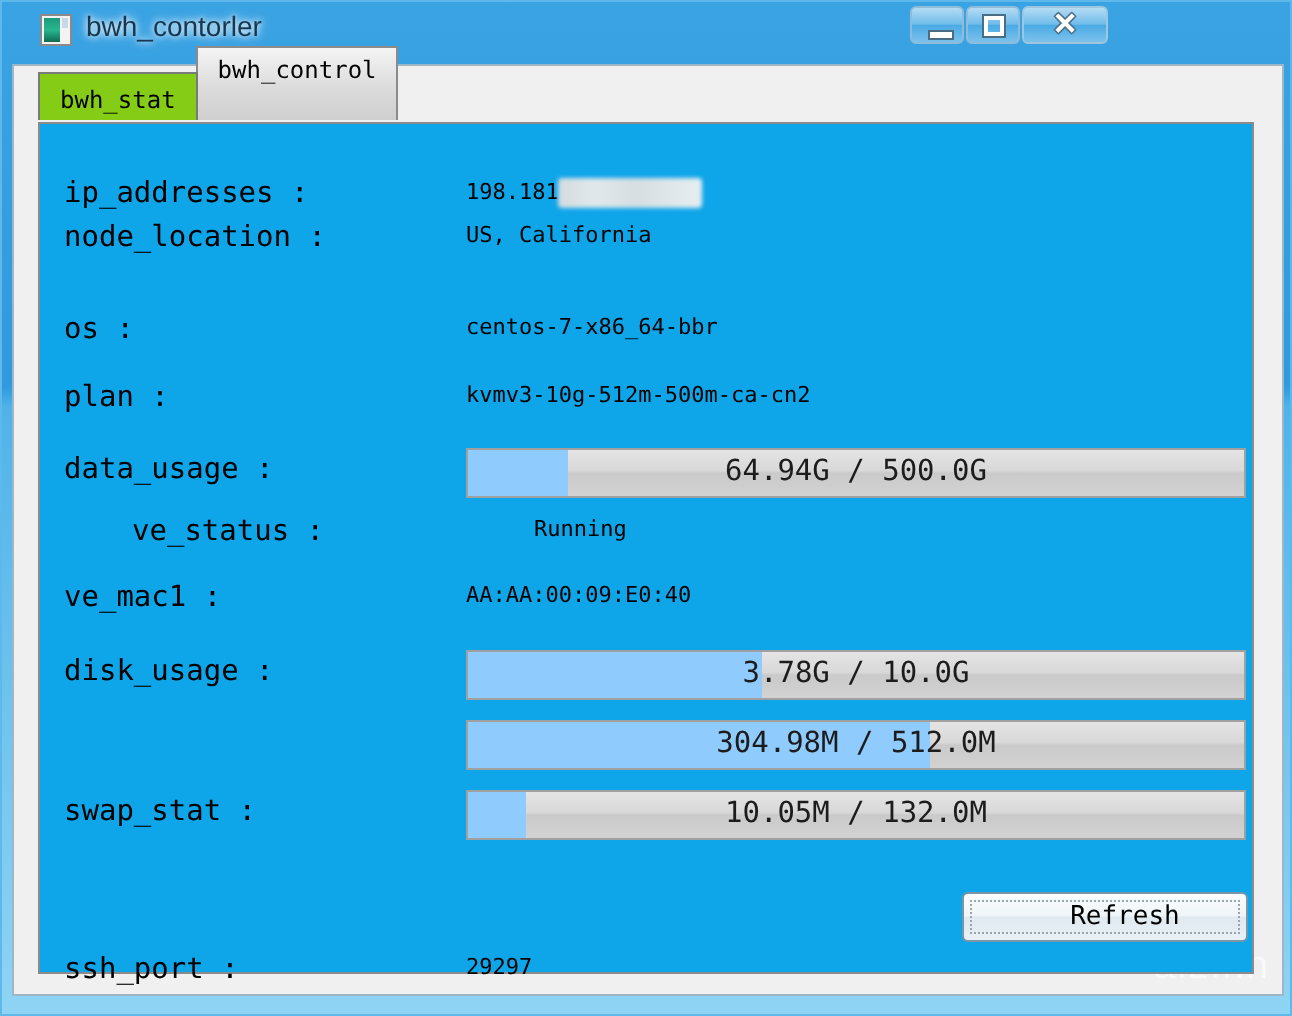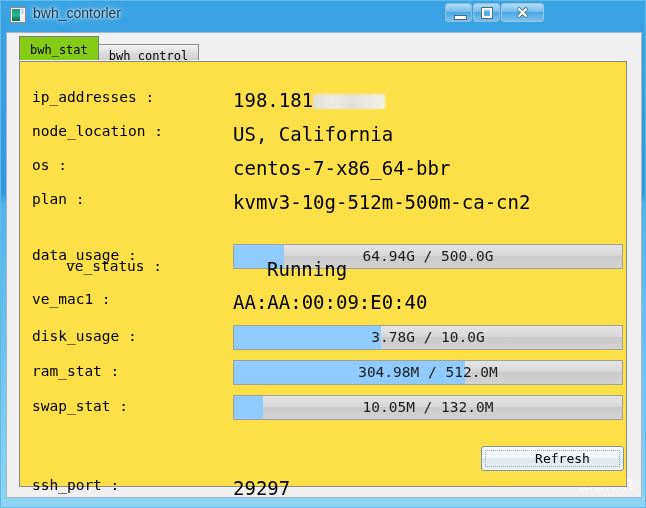--- a/index.html
+++ b/index.html
@@ -21,21 +21,21 @@
     width: 646px;
     height: 508px;
     box-sizing: border-box;
     background: linear-gradient(to bottom, #3aa3e3 0%, #2f9ade 38%, #4fb3ea 40%, #8fd4f4 100%);
     border: 1px solid #5fb8ea;
     padding: 0;
   }
 
   .titlebar {
     position: absolute;
-    left: 2px; top: 0;
+    left: 12px; top: 0;
     width: 545px;
     height: 30px;
     box-sizing: border-box;
   }
   .title-icon {
     position: absolute;
     left: 7px; top: 6px;
     width: 16px; height: 16px;
     background: #f3f3f3;
     border: 1px solid #8a8a8a;
@@ -124,21 +124,21 @@
   
   .tabstrip {
     position: absolute;
     left: 12px; top: 5px;
     height: 22px;
     display: flex;
     align-items: flex-end;
   }
   .tab {
     box-sizing: border-box;
-    height: 16px;
+    height: 37px;
     padding: 2px 10px 0 10px;
     font-family: "DejaVu Sans Mono", "Liberation Mono", monospace;
     font-size: 12px;
     color: #000000;
     line-height: 19px;
     border: 1px solid #8b8b8b;
     border-bottom: none;
     white-space: nowrap;
   }
   .tab.active {
@@ -155,21 +155,21 @@
     position: relative;
     z-index: 1;
   }
 
   .tabpage {
     position: absolute;
     left: 12px; top: 28px;
     width: 608px;
     height: 426px;
     box-sizing: border-box;
-    background: #fde047;
+    background: #0ea5e9;
     border: 1px solid #8b8b8b;
     z-index: 2;
   }
 
   
   .rows {
     position: absolute;
     left: 0; top: 0;
     width: 606px;
   }
@@ -186,21 +186,21 @@
     font-family: "DejaVu Sans Mono", "Liberation Mono", monospace;
     font-size: 14.5px;
     color: #000000;
     white-space: nowrap;
   }
   .rvalue {
     position: absolute;
     left: 213px;
     top: 3px;
     font-family: "DejaVu Sans Mono", "Liberation Mono", monospace;
-    font-size: 19px;
+    font-size: 11px;
     color: #000000;
     white-space: nowrap;
   }
   .redact {
     display: inline-block;
     vertical-align: middle;
     width: 72px;
     height: 15px;
     margin-left: 0px;
     background: linear-gradient(to right, #dfdfdf 0%, #ececec 25%, #e2e2e2 55%, #f2f2f2 100%);
@@ -315,33 +315,33 @@
         <span>bwh_control</span>
       </div>
     </div>
 
     <div class="tabpage">
       <div class="rows" id="rows">
           <div class="row" style="top: 24px;">
             <div class="rlabel">ip_addresses :</div>
             <div class="rvalue"><span>198.181</span><span class="redact"></span></div>
           </div>
-          <div class="row" style="top: 58px;">
+          <div class="row" style="top: 46px;">
             <div class="rlabel">node_location :</div>
             <div class="rvalue"><span>US, California</span></div>
           </div>
           <div class="row" style="top: 92px;">
             <div class="rlabel">os :</div>
             <div class="rvalue"><span>centos-7-x86_64-bbr</span></div>
           </div>
           <div class="row" style="top: 126px;">
             <div class="rlabel">plan :</div>
             <div class="rvalue"><span>kvmv3-10g-512m-500m-ca-cn2</span></div>
           </div>
-          <div class="row" style="top: 162px; margin-top: 20px;">
+          <div class="row" style="top: 162px;">
             <div class="rlabel">data_usage :</div>
             <div class="bar">
               <div class="fill" style="width: 13%;"></div>
               <div class="txt">64.94G / 500.0G</div>
             </div>
           </div>
           <div class="row" style="top: 193px; margin-left: 34px;">
             <div class="rlabel">ve_status :</div>
             <div class="rvalue"><span>Running</span></div>
           </div>
@@ -350,21 +350,20 @@
             <div class="rvalue"><span>AA:AA:00:09:E0:40</span></div>
           </div>
           <div class="row" style="top: 263px;">
             <div class="rlabel">disk_usage :</div>
             <div class="bar">
               <div class="fill" style="width: 37.8%;"></div>
               <div class="txt">3.78G / 10.0G</div>
             </div>
           </div>
           <div class="row" style="top: 298px;">
-            <div class="rlabel">ram_stat :</div>
             <div class="bar">
               <div class="fill" style="width: 59.6%;"></div>
               <div class="txt">304.98M / 512.0M</div>
             </div>
           </div>
           <div class="row" style="top: 333px;">
             <div class="rlabel">swap_stat :</div>
             <div class="bar">
               <div class="fill" style="width: 7.6%;"></div>
               <div class="txt">10.05M / 132.0M</div>

